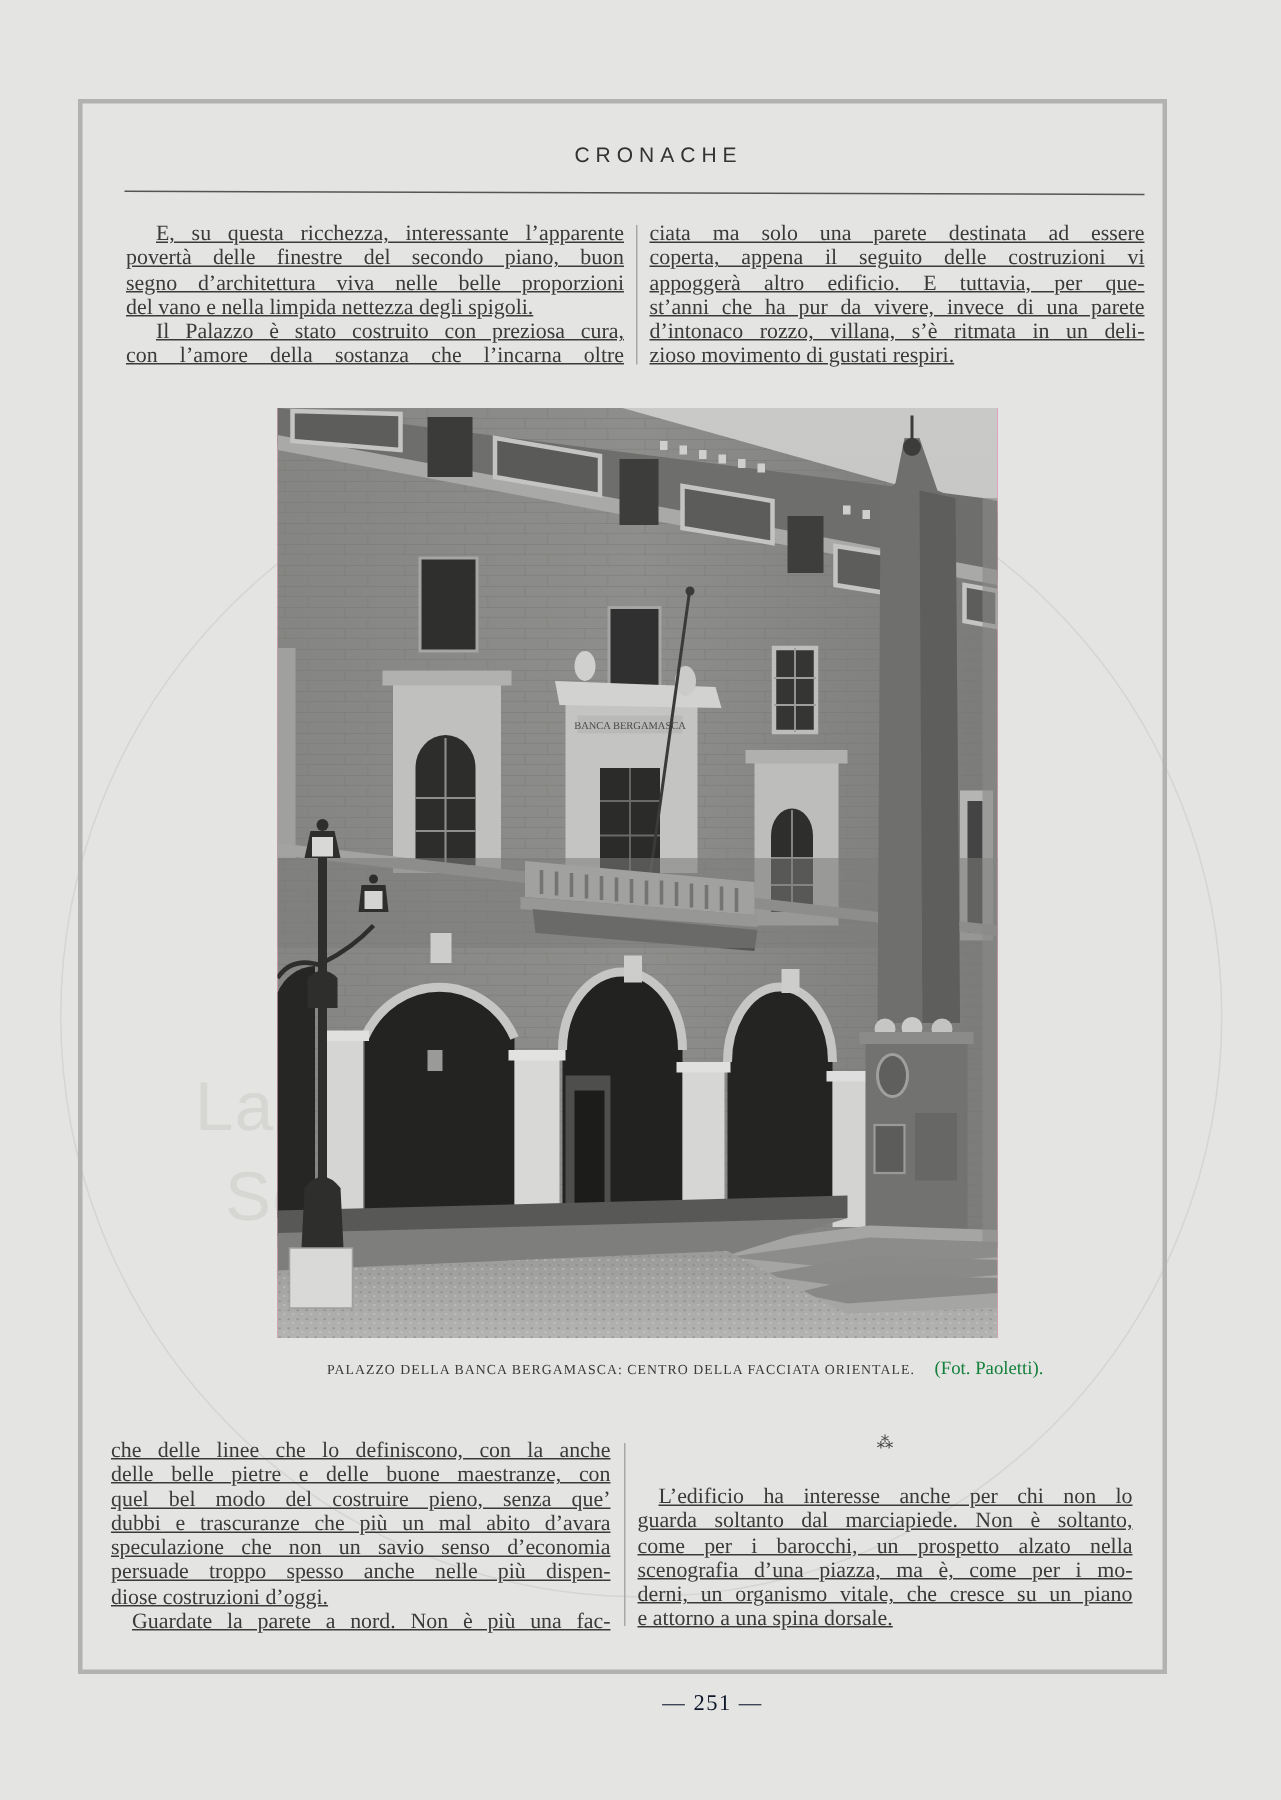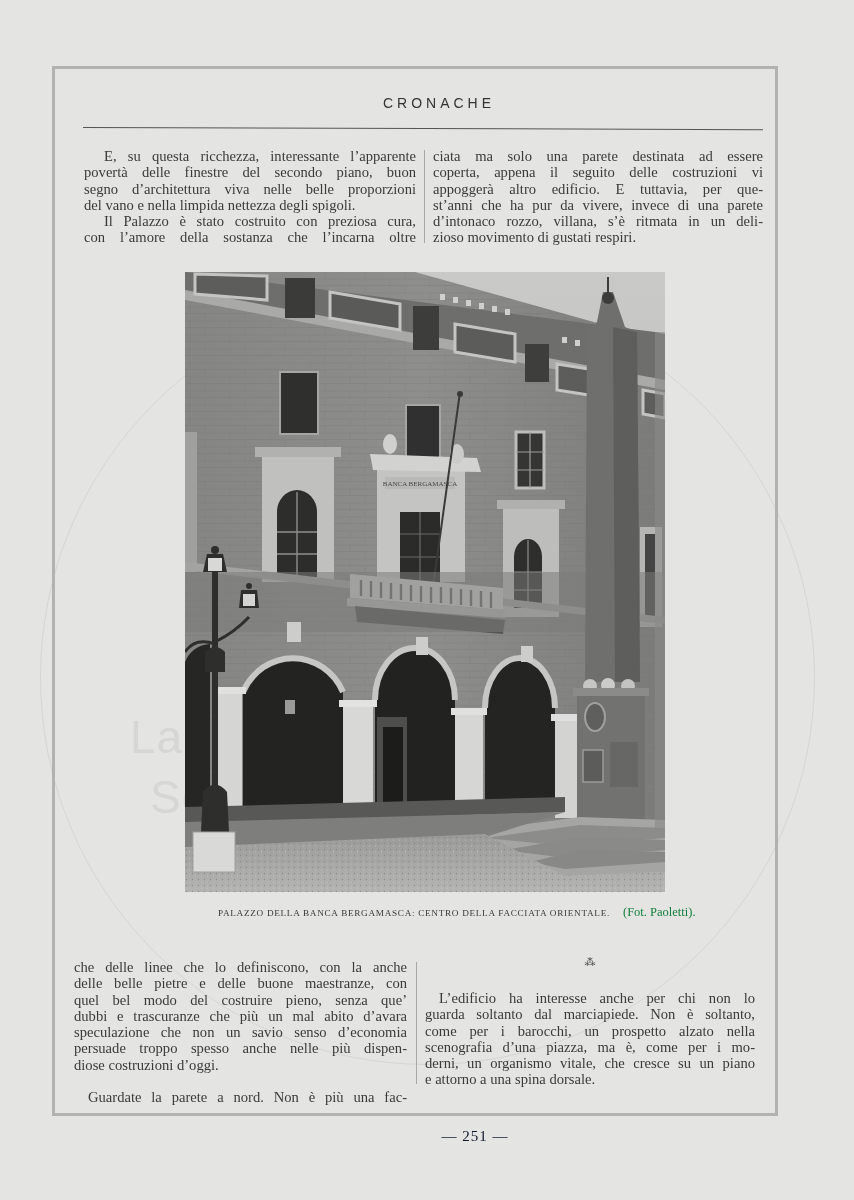--- a/index.html
+++ b/index.html
@@ -50,21 +50,21 @@
       transform: rotate(0.18deg);
       transform-origin: left;
     }
     .col {
       position: absolute;
       font-size: 14.6px;
       line-height: 16.3px;
       text-align: justify;
       color: #3a3a3a;
     }
-    .col .line { display: block; text-align-last: justify; white-space: nowrap; }
+    .col .line { display: block; text-align-last: justify; white-space: nowrap; text-decoration: underline; }
     .col .line.last { text-align-last: left; }
     .col-divider {
       position: absolute;
       width: 0;
       border-left: 1px solid #a8a8a6;
     }
     .photo {
       position: absolute;
       left: 185px; top: 272px;
       width: 480px; height: 620px;
@@ -335,21 +335,21 @@
 <div class="credit">(Fot. Paoletti).</div>
 
 <div class="col" style="left:74px; top:959px; width:333px;">
   <span class="line">che delle linee che lo definiscono, con la anche</span>
   <span class="line">delle belle pietre e delle buone maestranze, con</span>
   <span class="line">quel bel modo del costruire pieno, senza que’</span>
   <span class="line">dubbi e trascuranze che più un mal abito d’avara</span>
   <span class="line">speculazione che non un savio senso d’economia</span>
   <span class="line">persuade troppo spesso anche nelle più dispen-</span>
   <span class="line last">diose costruzioni d’oggi.</span>
-  <span class="line" style="padding-left:14px;margin-top:16px;">Guardate la parete a nord. Non è più una fac-</span>
+  <span class="line" style="padding-left:14px;">Guardate la parete a nord. Non è più una fac-</span>
 </div>
 <div class="col-divider" style="left:416px; top:962px; height:122px;"></div>
 
 <div class="asterism">⁂</div>
 <div class="col" style="left:425px; top:990px; width:330px;">
   <span class="line" style="padding-left:14px;">L’edificio ha interesse anche per chi non lo</span>
   <span class="line">guarda soltanto dal marciapiede. Non è soltanto,</span>
   <span class="line">come per i barocchi, un prospetto alzato nella</span>
   <span class="line">scenografia d’una piazza, ma è, come per i mo-</span>
   <span class="line">derni, un organismo vitale, che cresce su un piano</span>

